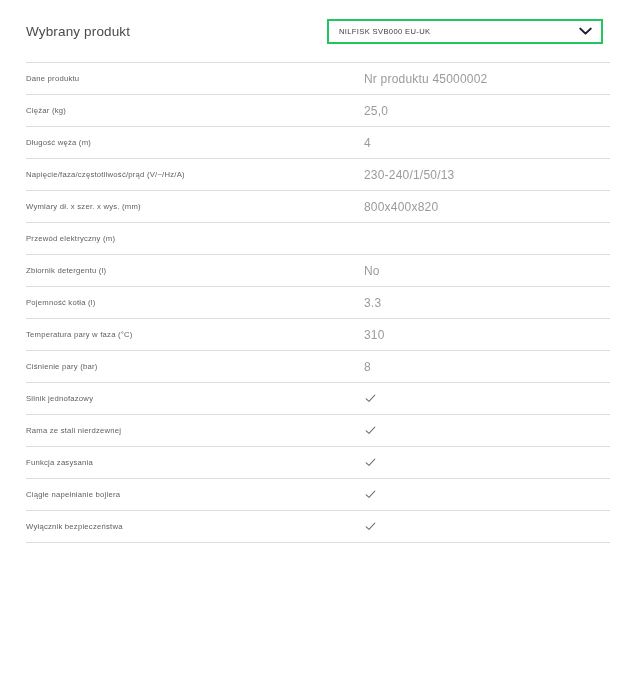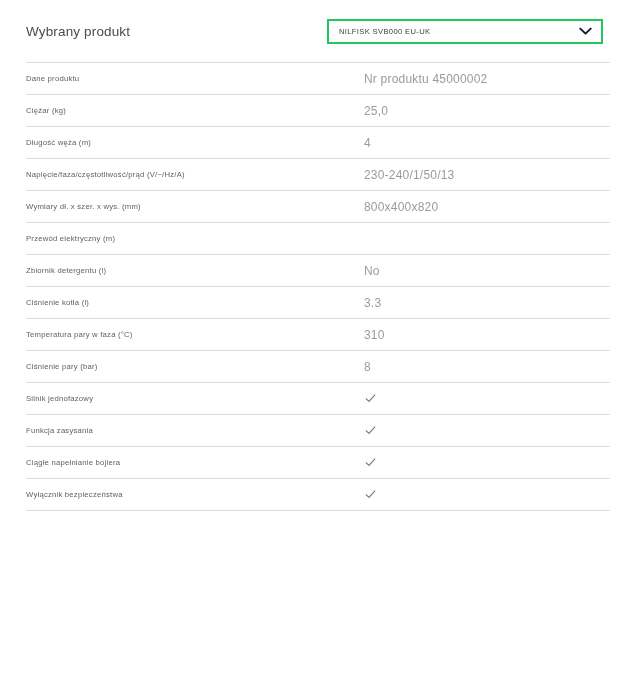--- a/index.html
+++ b/index.html
@@ -163,21 +163,21 @@
         <div class="spec-value">800x400x820</div>
       </div>
       <div class="spec-row">
         <div class="spec-label">Przewód elektryczny (m)</div>
       </div>
       <div class="spec-row">
         <div class="spec-label">Zbiornik detergentu (l)</div>
         <div class="spec-value">No</div>
       </div>
       <div class="spec-row">
-        <div class="spec-label">Ciśnienie kotła (l)</div>
+        <div class="spec-label">Pojemność kotła (l)</div>
         <div class="spec-value">3.3</div>
       </div>
       <div class="spec-row">
         <div class="spec-label">Temperatura pary w faza (°C)</div>
         <div class="spec-value">310</div>
       </div>
       <div class="spec-row">
         <div class="spec-label">Ciśnienie pary (bar)</div>
         <div class="spec-value">8</div>
       </div>
@@ -185,20 +185,30 @@
         <div class="spec-label">Silnik jednofazowy</div>
         <div class="spec-value is-check">
           <span class="check-icon">
             <svg width="11" height="11" viewBox="0 0 11 11" aria-hidden="true">
               <path d="M1.2 5.8 L4.0 8.4 L9.8 2.2" fill="none" stroke="#6f7276" stroke-width="1.1" stroke-linecap="round" stroke-linejoin="round"></path>
             </svg>
           </span>
         </div>
       </div>
       <div class="spec-row">
+        <div class="spec-label">Rama ze stali nierdzewnej</div>
+        <div class="spec-value is-check">
+          <span class="check-icon">
+            <svg width="11" height="11" viewBox="0 0 11 11" aria-hidden="true">
+              <path d="M1.2 5.8 L4.0 8.4 L9.8 2.2" fill="none" stroke="#6f7276" stroke-width="1.1" stroke-linecap="round" stroke-linejoin="round"></path>
+            </svg>
+          </span>
+        </div>
+      </div>
+      <div class="spec-row">
         <div class="spec-label">Funkcja zasysania</div>
         <div class="spec-value is-check">
           <span class="check-icon">
             <svg width="11" height="11" viewBox="0 0 11 11" aria-hidden="true">
               <path d="M1.2 5.8 L4.0 8.4 L9.8 2.2" fill="none" stroke="#6f7276" stroke-width="1.1" stroke-linecap="round" stroke-linejoin="round"></path>
             </svg>
           </span>
         </div>
       </div>
       <div class="spec-row">

